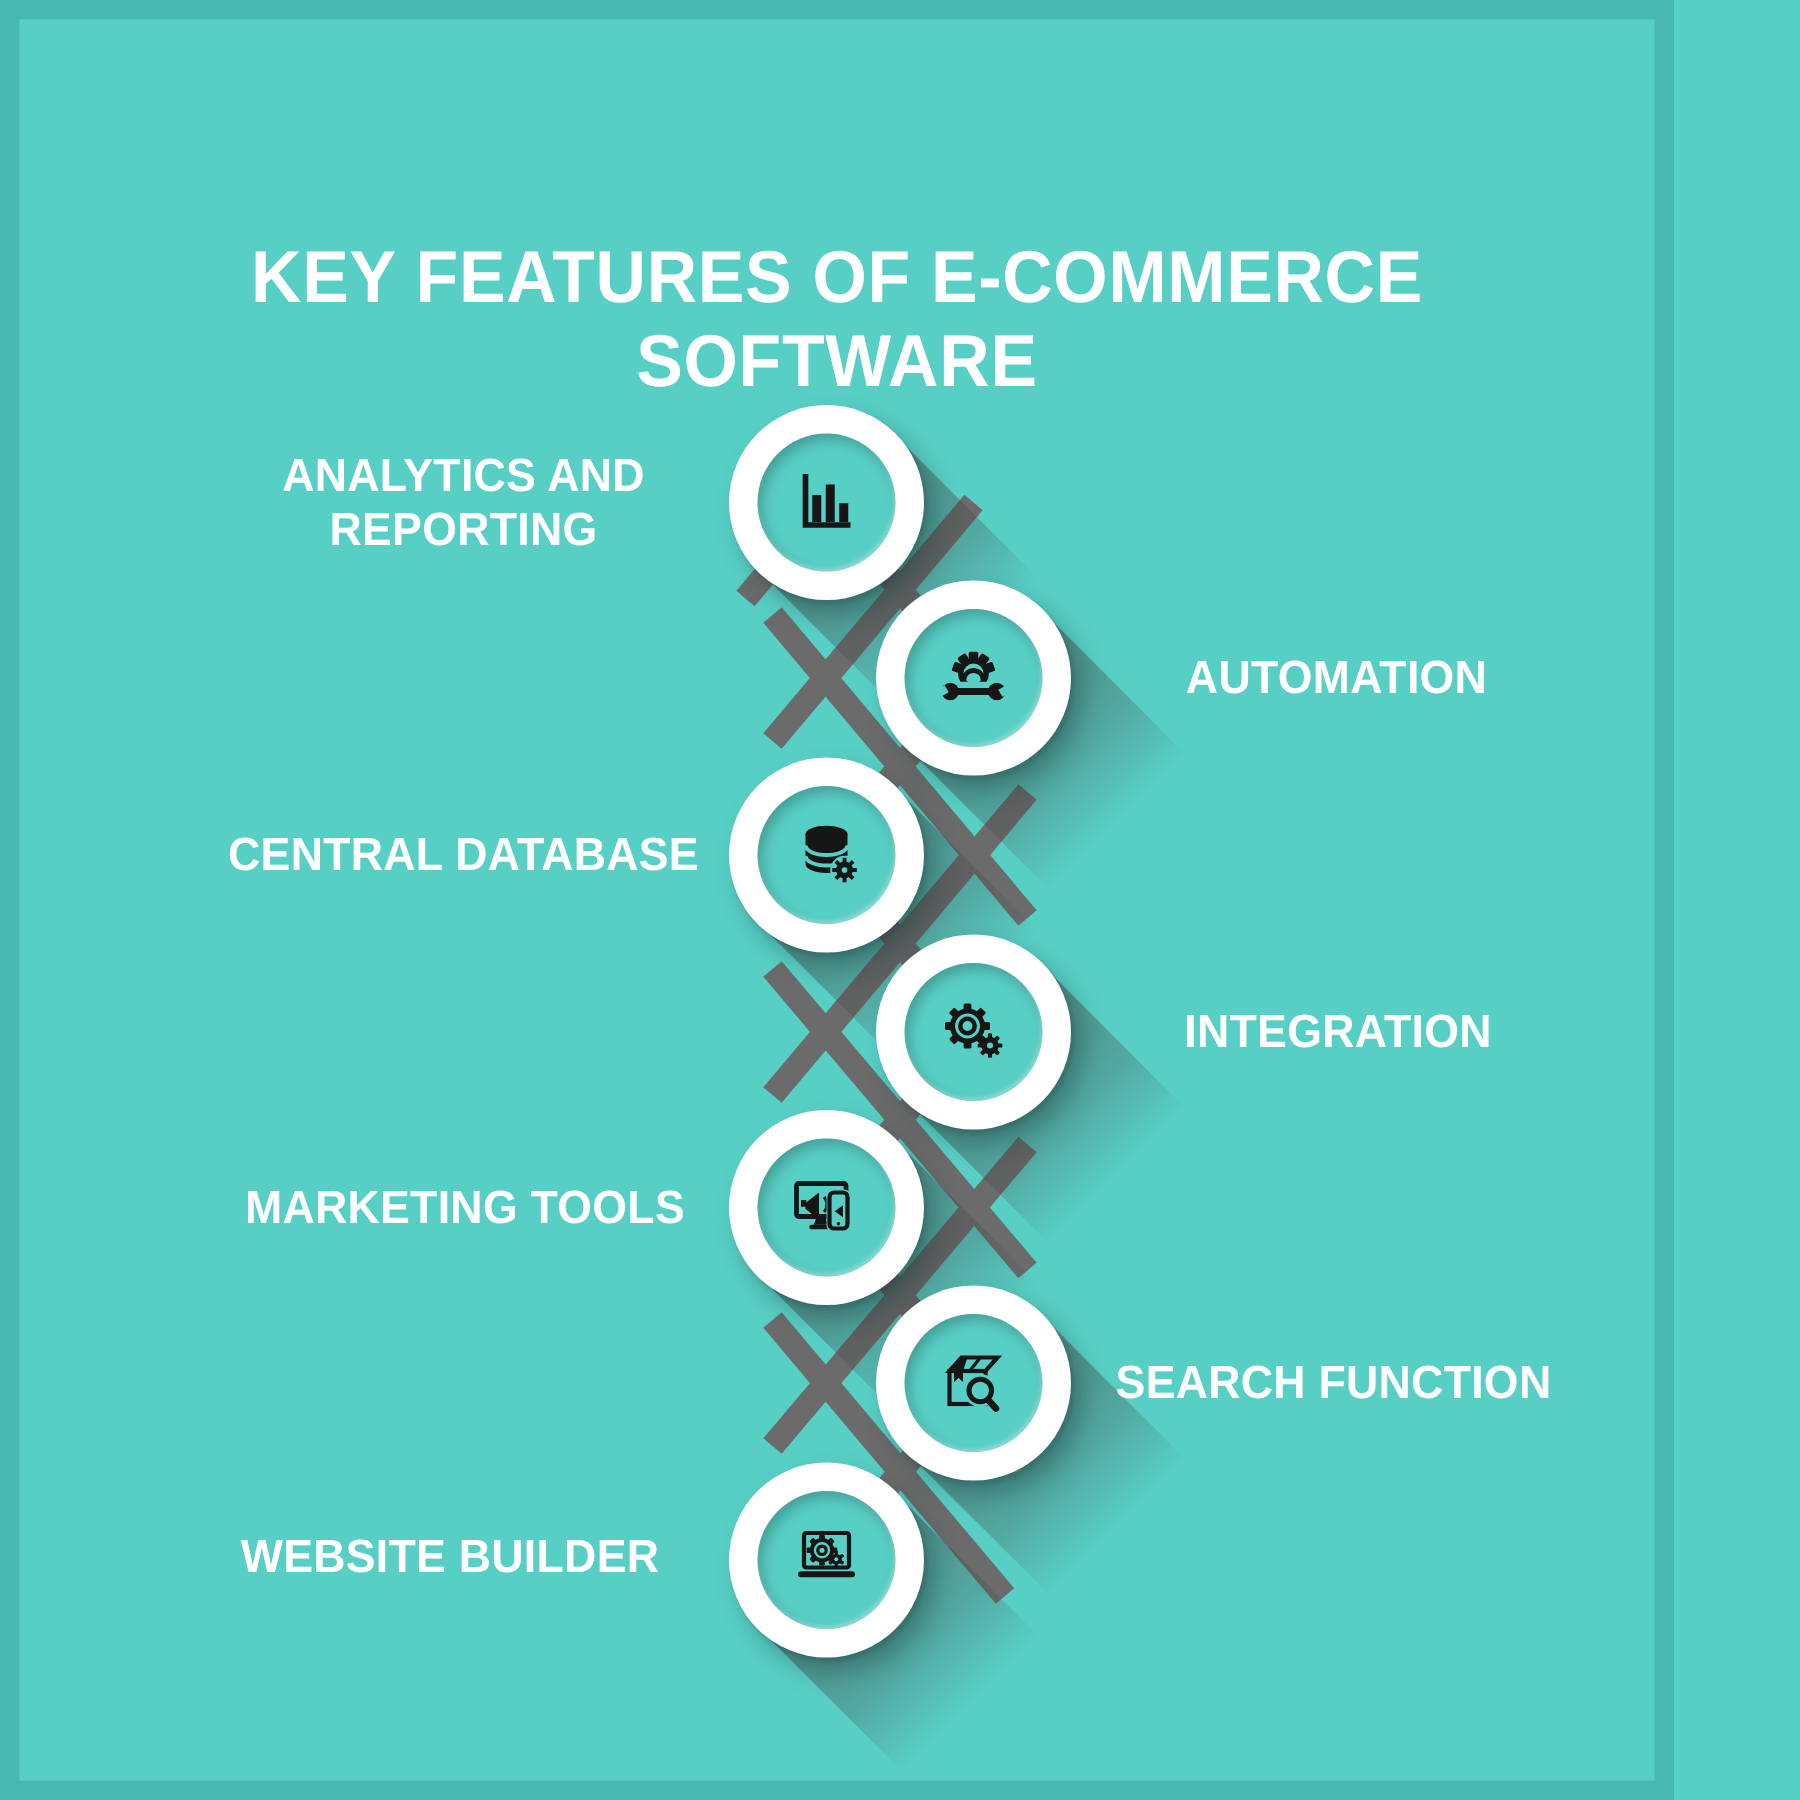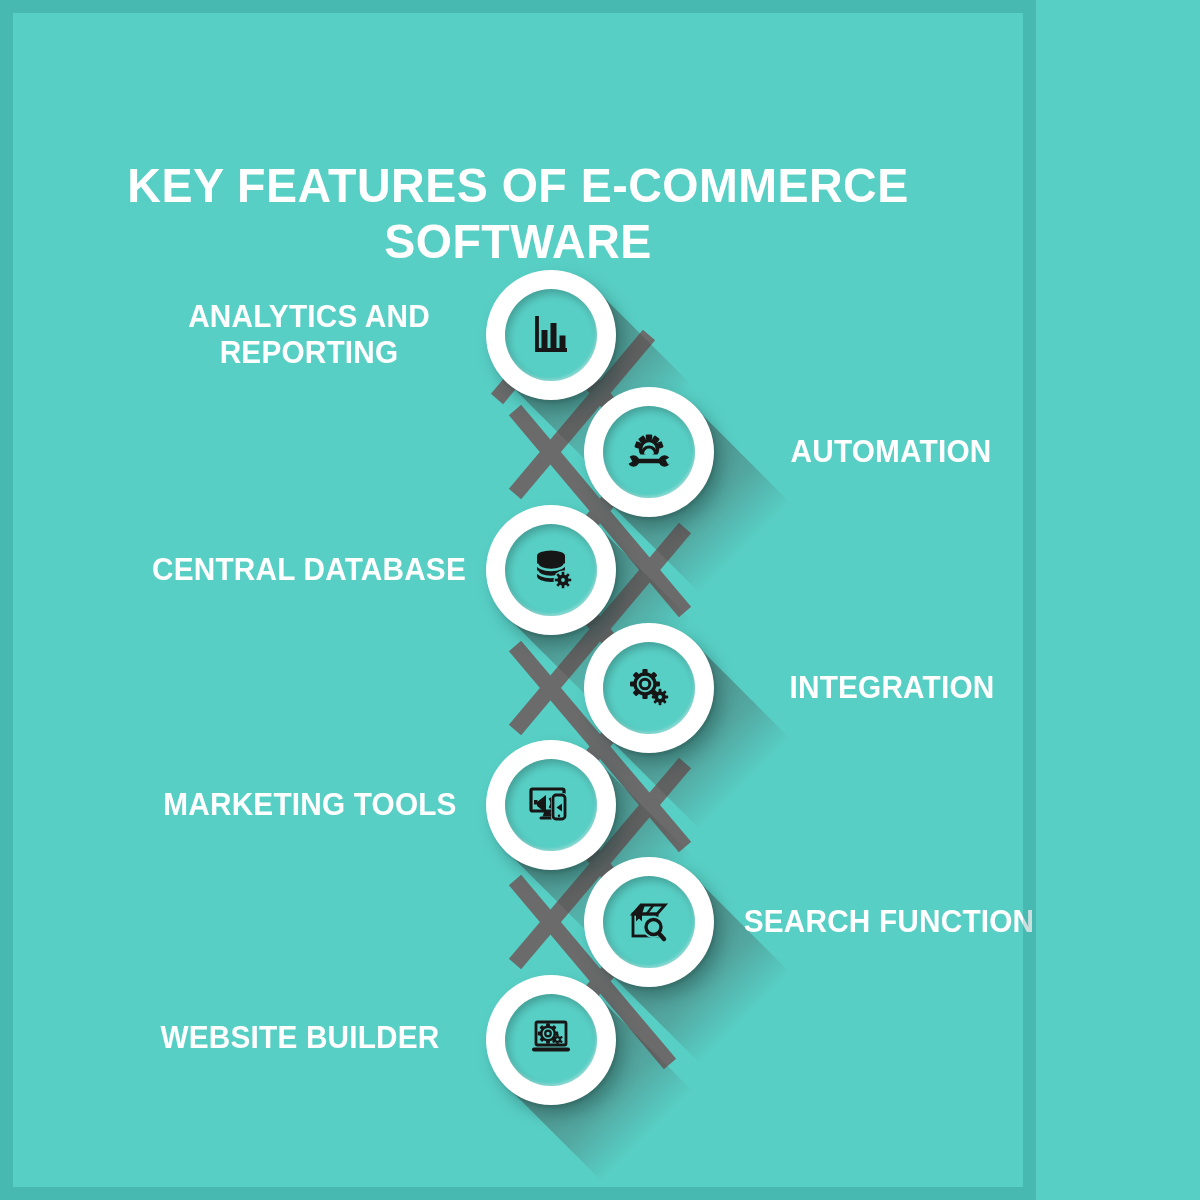--- a/index.html
+++ b/index.html
@@ -1,16 +1,16 @@
 <!DOCTYPE html>
 <html><head>
 <meta charset="utf-8">
 <style>
   html,body{margin:0;padding:0;background:#58CFC5;}
-  #canvas{position:relative;width:1036px;height:1200px;background:#58CFC5;overflow:hidden;
+  #canvas{position:relative;width:1116px;height:1200px;background:#58CFC5;overflow:hidden;
           font-family:"Liberation Sans", sans-serif;}
   .frame{position:absolute;inset:0;pointer-events:none;z-index:40;
          box-shadow:inset 0 0 0 13px rgba(16,110,104,0.22);}
   .title{position:absolute;left:0;right:0;top:124px;text-align:center;color:#fff;
          font-size:49px;font-weight:700;letter-spacing:0.5px;transform:scaleX(0.95);z-index:5;}
   svg.lattice{position:absolute;left:0;top:0;z-index:1;}
   .longshadow{position:absolute;width:155px;height:128px;left:65px;top:1px;
               transform-origin:0 50%;transform:rotate(45deg);
               background:linear-gradient(90deg, rgba(68,71,71,0.55) 0%, rgba(68,71,71,0.28) 55%, rgba(68,71,71,0) 88%);
               z-index:1;}

